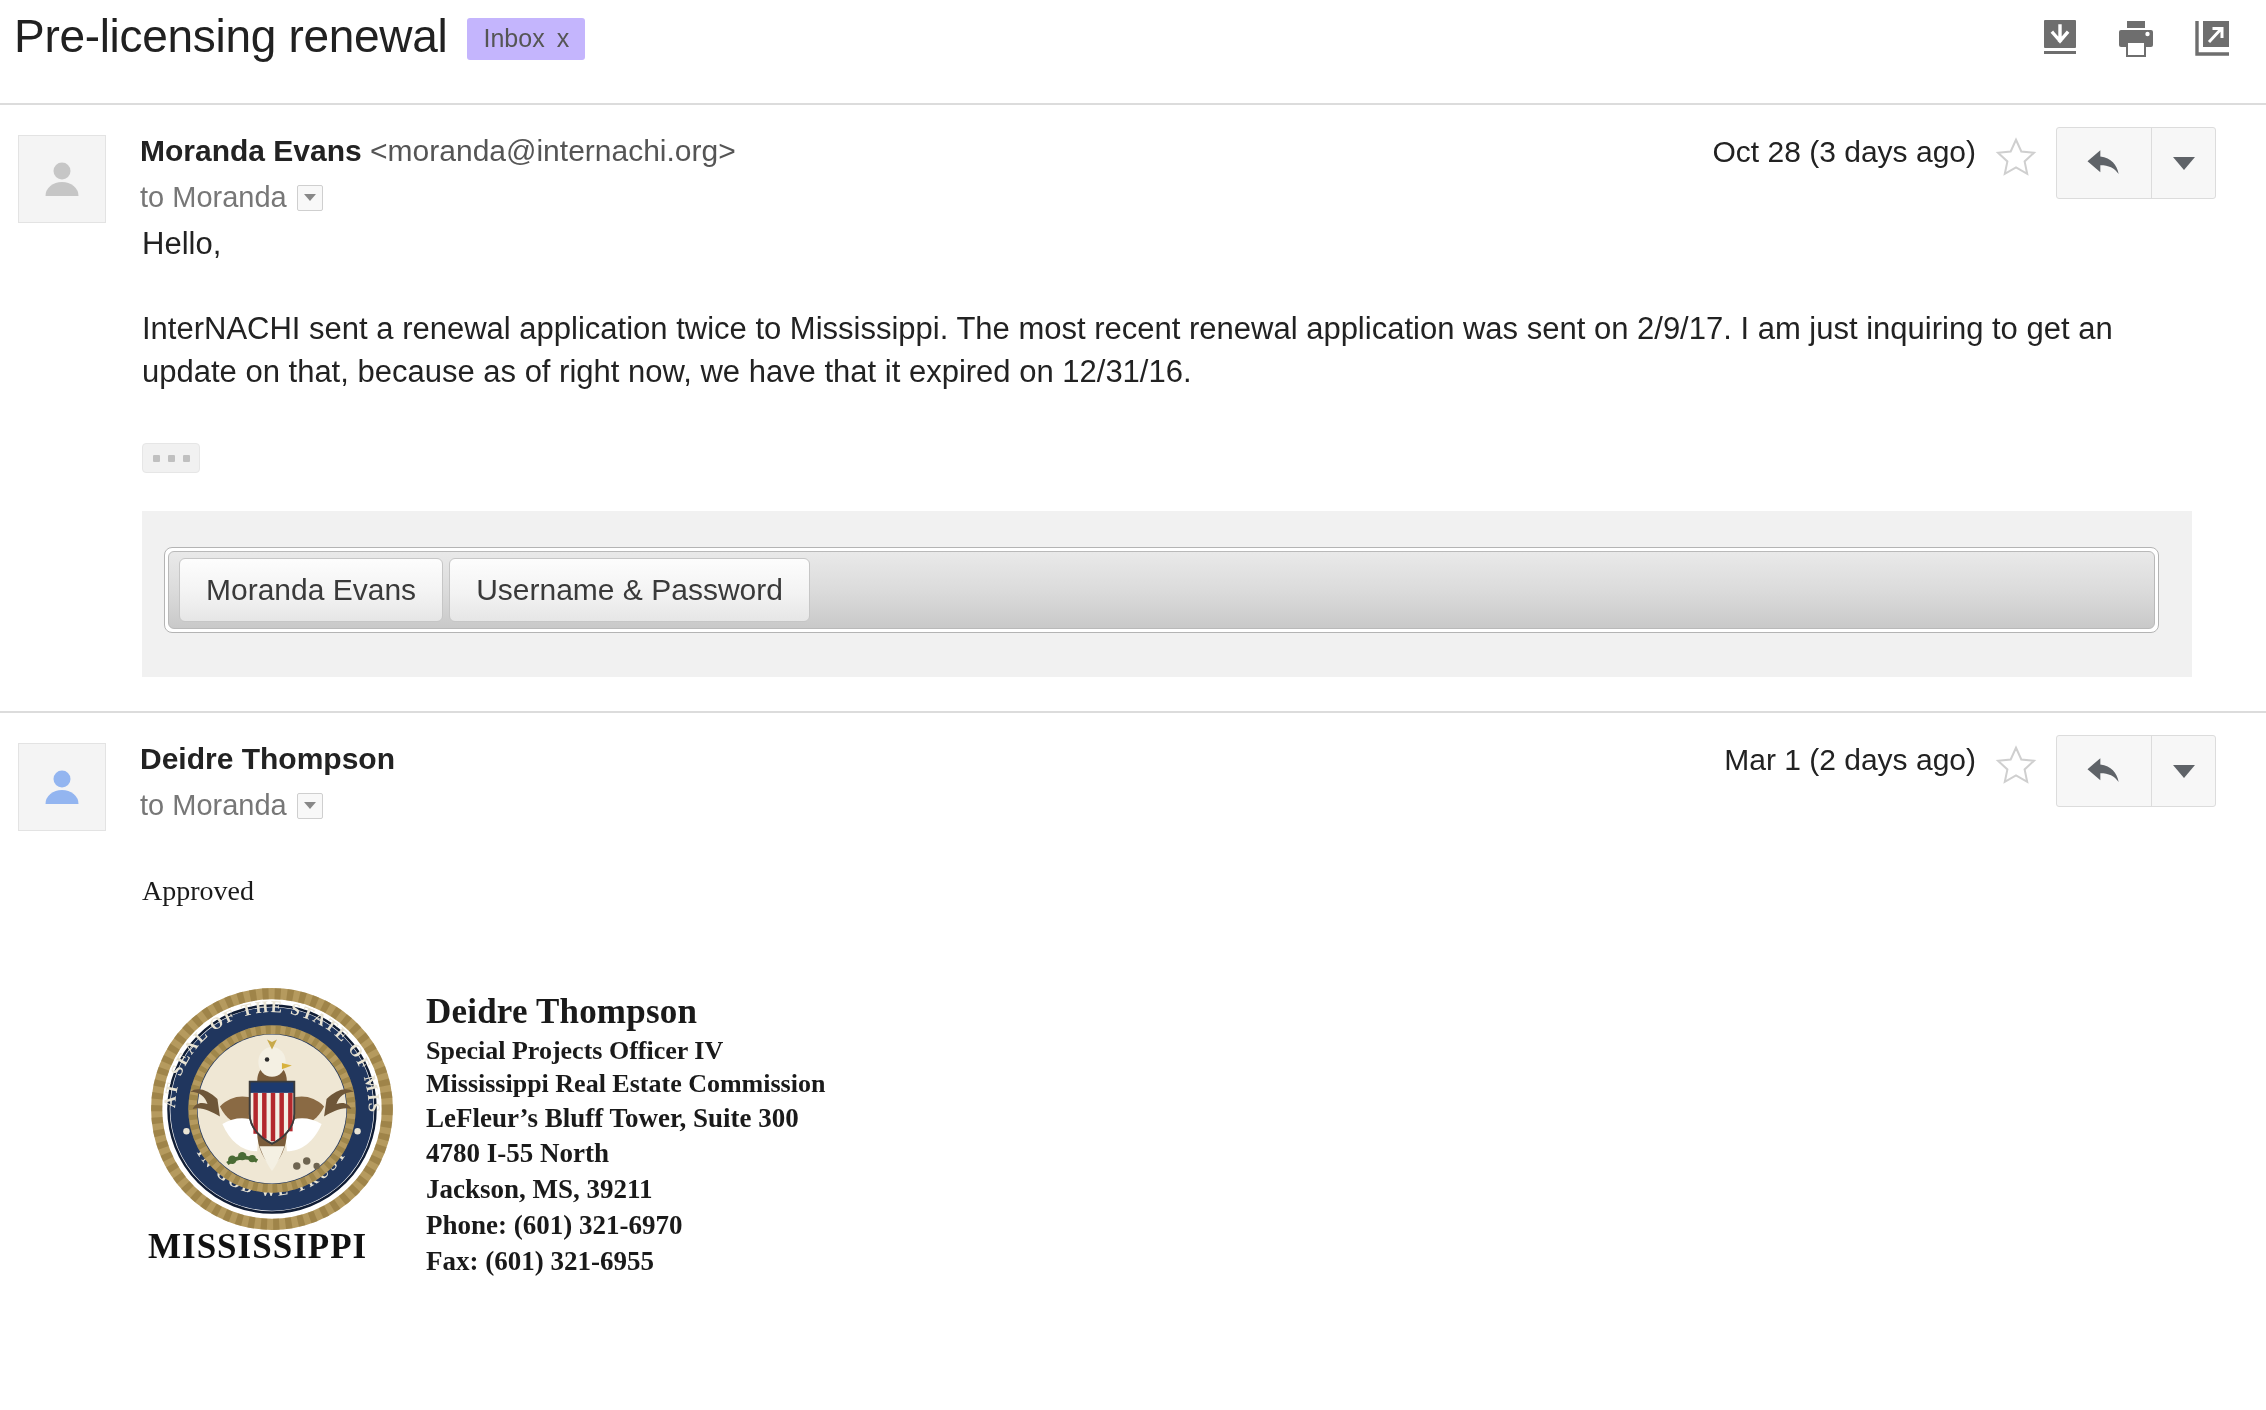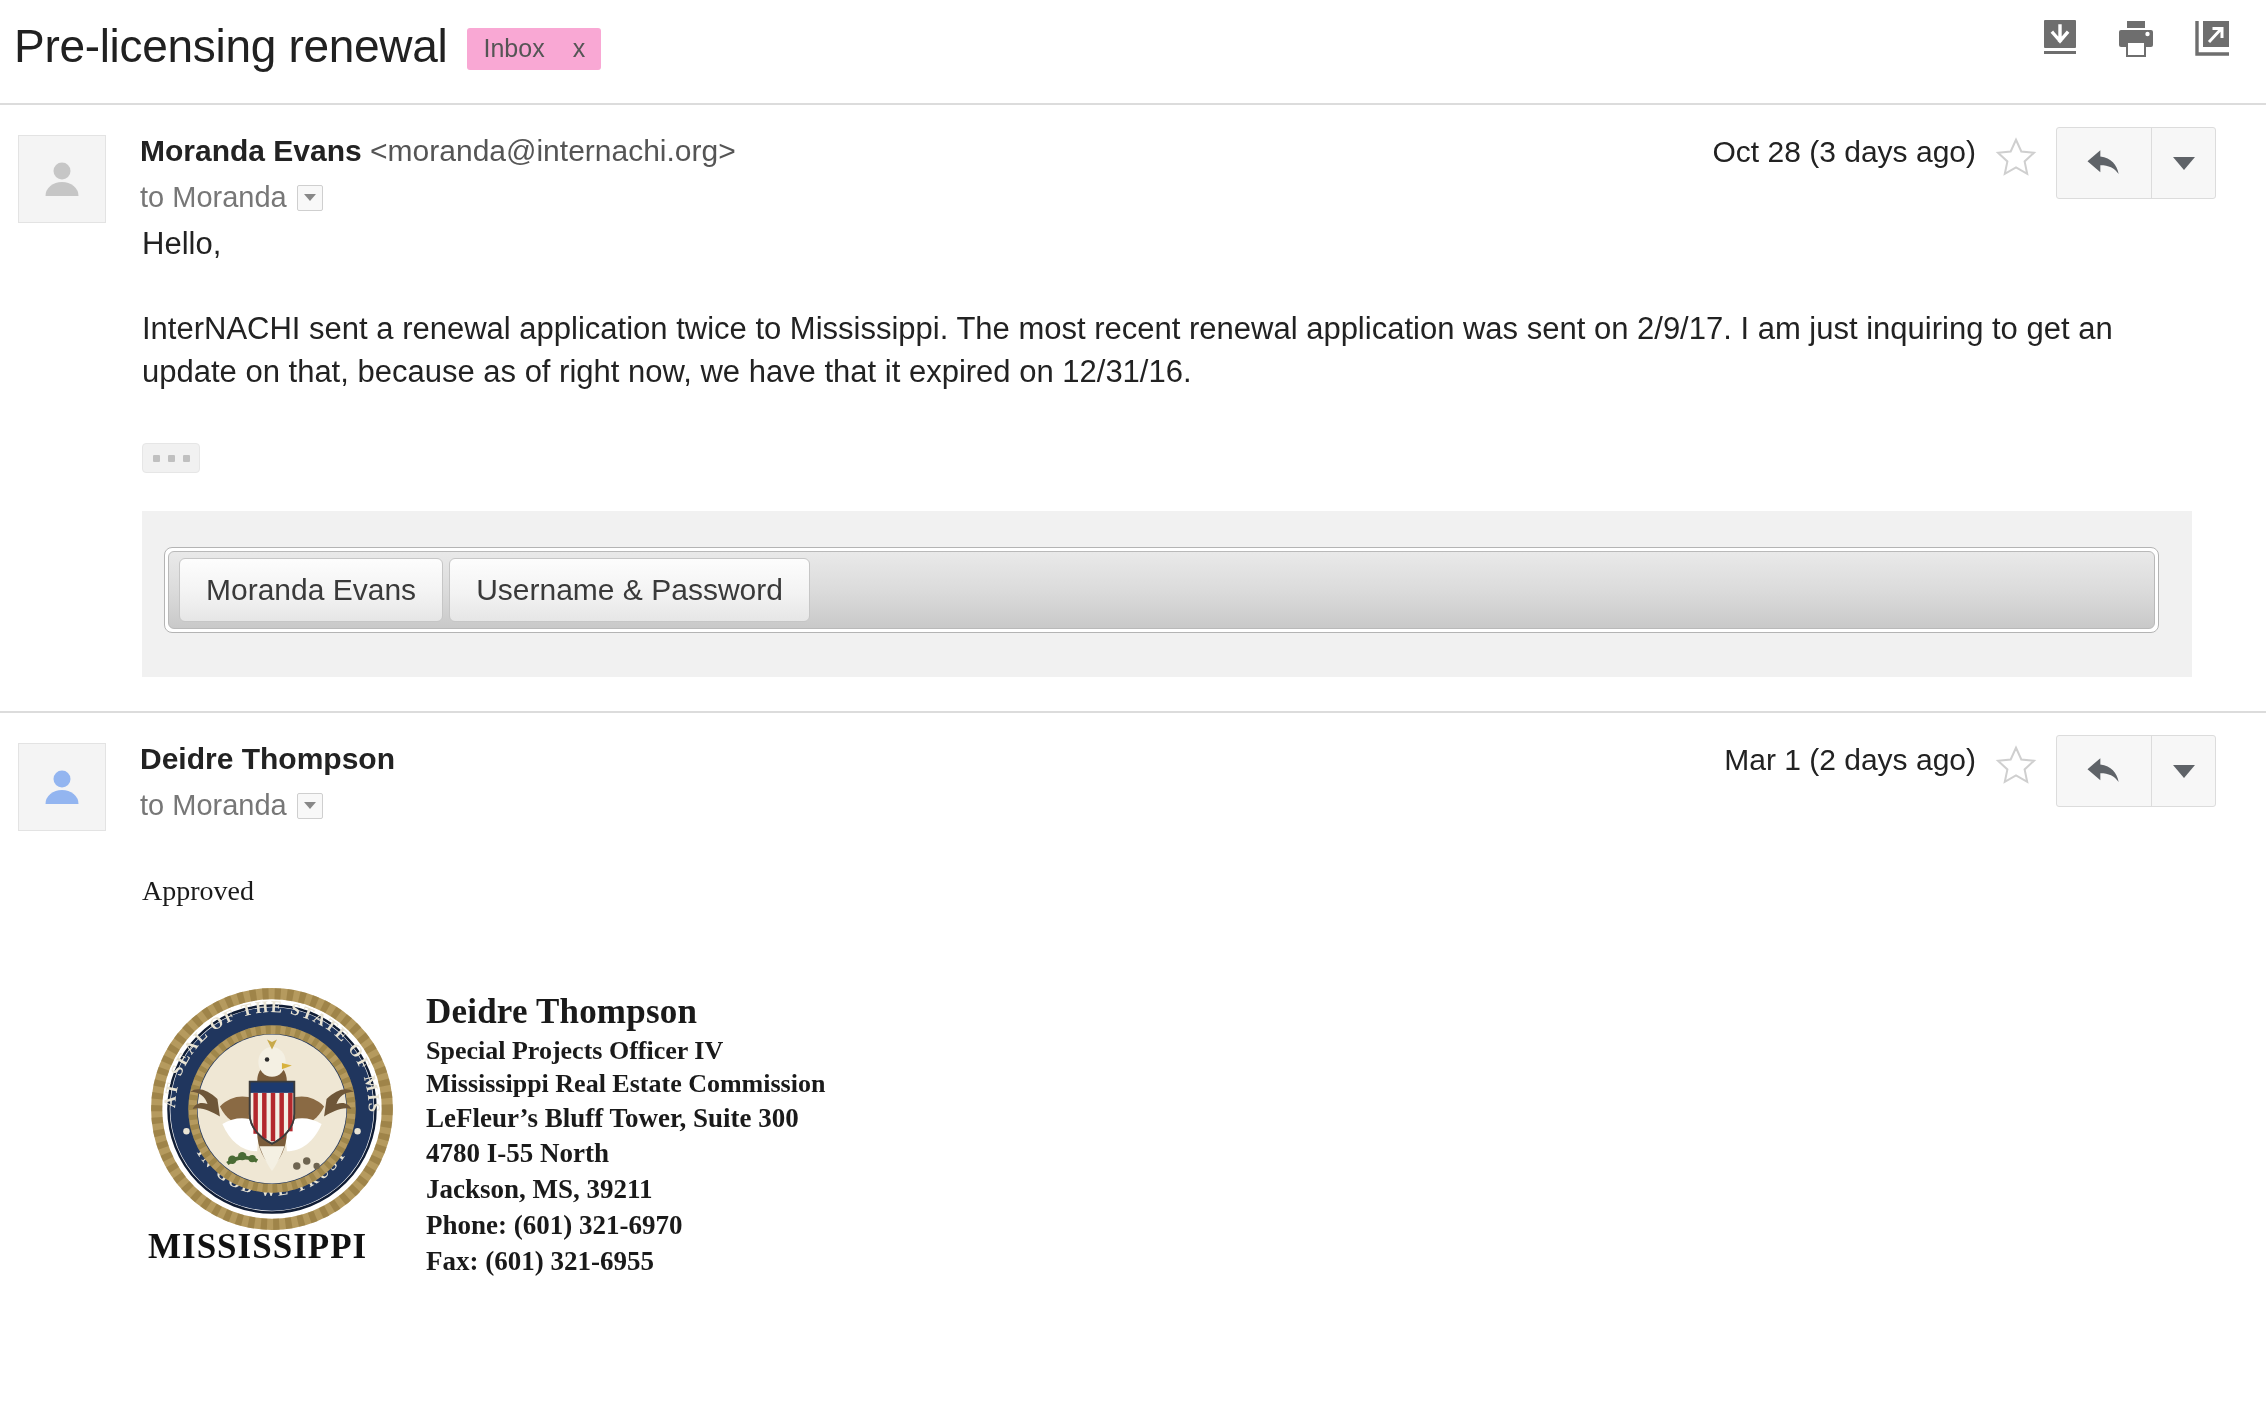--- a/index.html
+++ b/index.html
@@ -26,35 +26,35 @@
     height: 103px;
     display: flex;
     align-items: flex-start;
     padding: 0 34px 0 14px;
     position: relative;
   }
   .subject-left {
     display: flex;
     align-items: center;
     gap: 20px;
-    padding-top: 22px;
+    padding-top: 12px;
   }
   .subject-title {
     font-size: 46px;
     color: #212121;
     font-weight: 400;
     letter-spacing: -0.3px;
     line-height: 1;
     white-space: nowrap;
   }
   .label-chip {
     display: inline-flex;
     align-items: center;
-    gap: 28px;
-    background: #f9a8d4;
+    gap: 12px;
+    background: #c4b5fd;
     color: #555;
     font-size: 25px;
     padding: 8px 16px 9px 16px;
     border-radius: 3px;
     line-height: 1;
     margin-top: 6px;
   }
   .label-chip .chip-text { color: #555; }
   .label-chip .chip-x {
     color: #555;

